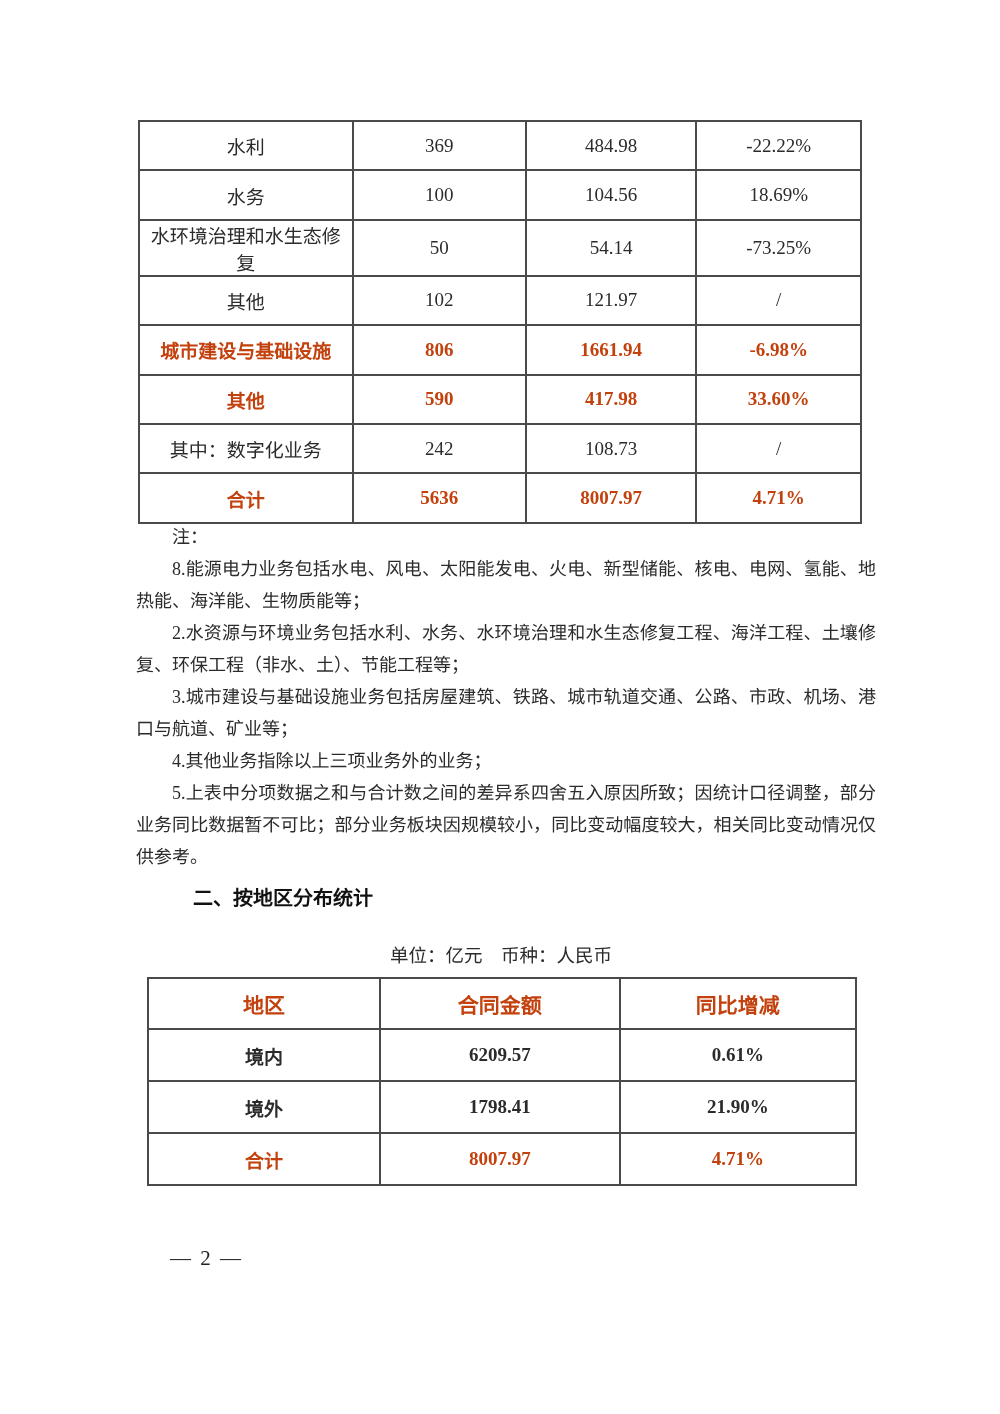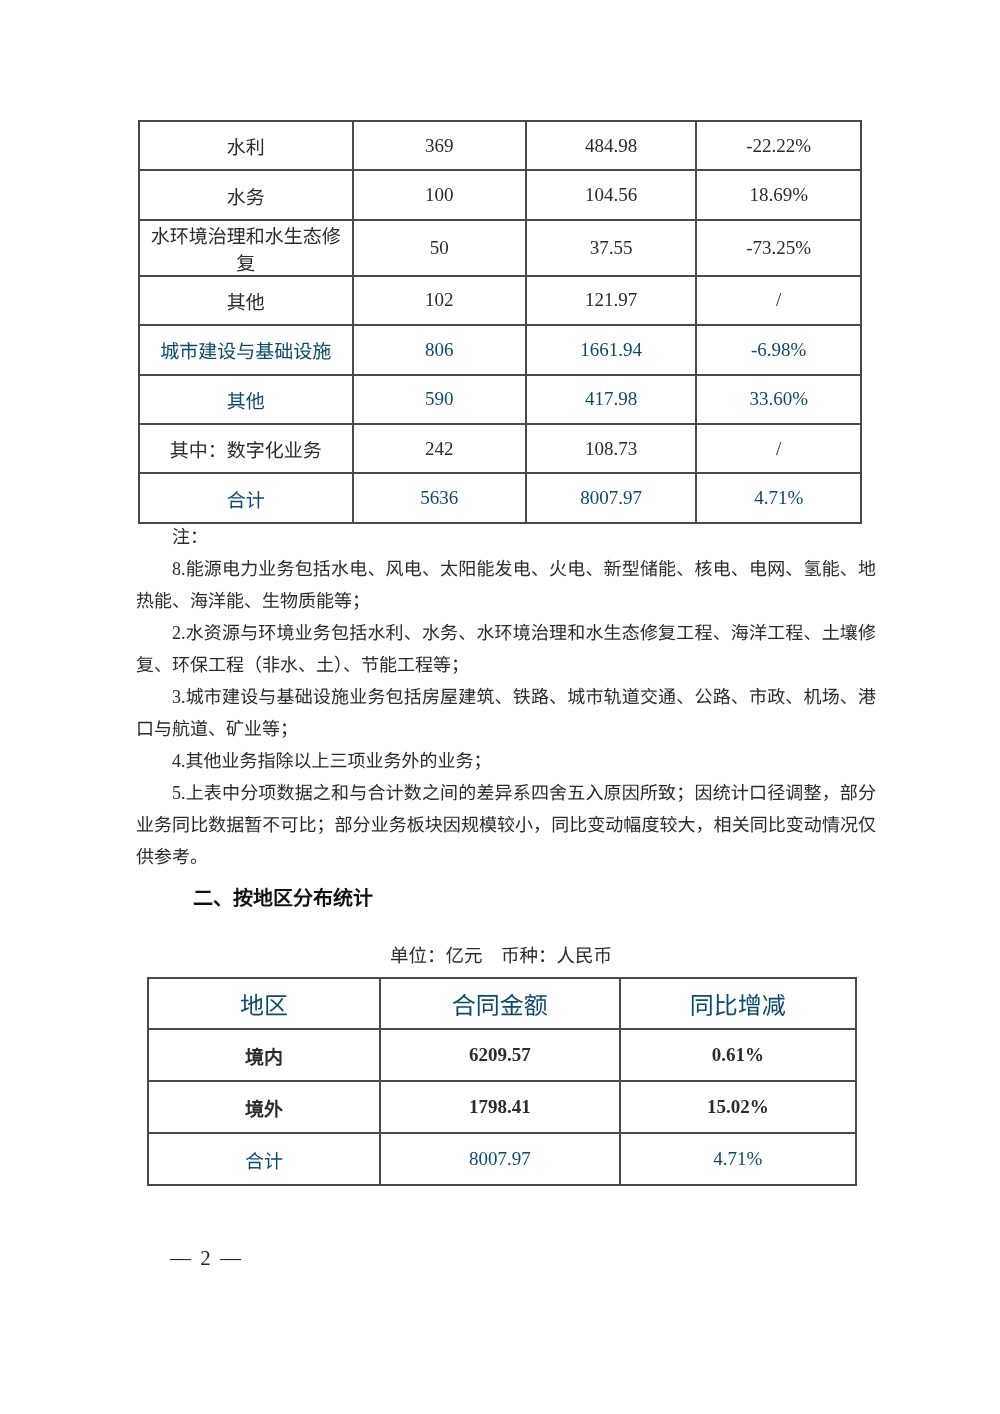--- a/index.html
+++ b/index.html
@@ -19,31 +19,31 @@
   td, th {
     border: 2px solid #4a4a4a;
     text-align: center;
     vertical-align: middle;
     font-size: 19px;
     font-weight: 400;
     color: #2b2b2b;
     padding: 0 8px;
     overflow: hidden;
   }
-  tr.b td, th { font-weight: 400; color: #0c4a6e; }
+  tr.b td, th { font-weight: 700; color: #c2410c; }
 
   .table1 { position: absolute; top: 120px; left: 138px; width: 724px; }
   .table1 td { height: 47.4px; }
   .table1 col.c1 { width: 29.6%; }
   .table1 col.c2 { width: 24.0%; }
   .table1 col.c3 { width: 23.6%; }
   .table1 col.c4 { width: 22.8%; }
 
   .table2 { position: absolute; top: 977px; left: 147px; width: 710px; }
-  .table2 th { height: 49px; font-size: 24px; }
+  .table2 th { height: 49px; font-size: 21px; }
   .table2 td { height: 50px; font-weight: bold; }
   .table2 col.c1 { width: 32.8%; }
   .table2 col.c2 { width: 33.8%; }
   .table2 col.c3 { width: 33.4%; }
 
   
   .notes {
     position: absolute;
     top: 521px; left: 136px; width: 740px;
     font-size: 18px;
@@ -105,21 +105,21 @@
       </tr>
       <tr>
         <td>水务</td>
         <td>100</td>
         <td>104.56</td>
         <td>18.69%</td>
       </tr>
       <tr>
         <td>水环境治理和水生态修复</td>
         <td>50</td>
-        <td>37.55</td>
+        <td>54.14</td>
         <td>-73.25%</td>
       </tr>
       <tr>
         <td>其他</td>
         <td>102</td>
         <td>121.97</td>
         <td>/</td>
       </tr>
       <tr class="b">
         <td>城市建设与基础设施</td>
@@ -175,21 +175,21 @@
     </thead>
     <tbody>
       <tr>
         <td>境内</td>
         <td>6209.57</td>
         <td>0.61%</td>
       </tr>
       <tr>
         <td>境外</td>
         <td>1798.41</td>
-        <td>15.02%</td>
+        <td>21.90%</td>
       </tr>
       <tr class="b">
         <td>合计</td>
         <td>8007.97</td>
         <td>4.71%</td>
       </tr>
     </tbody>
   </table>
 
 

